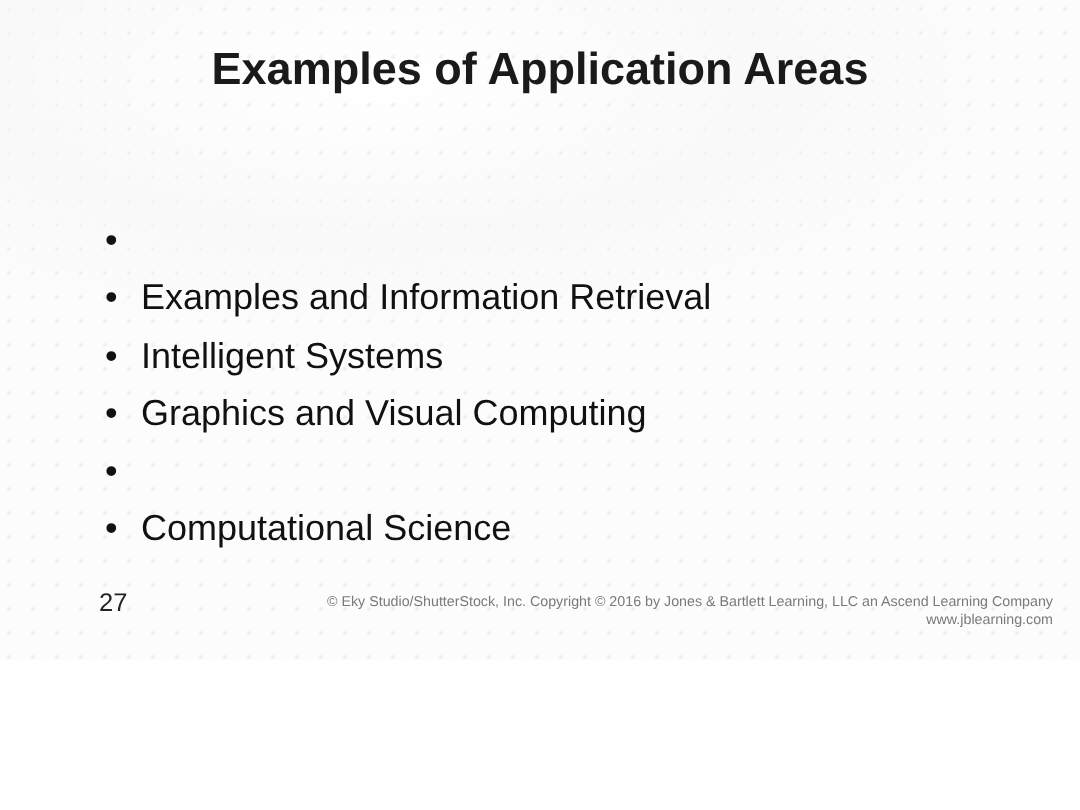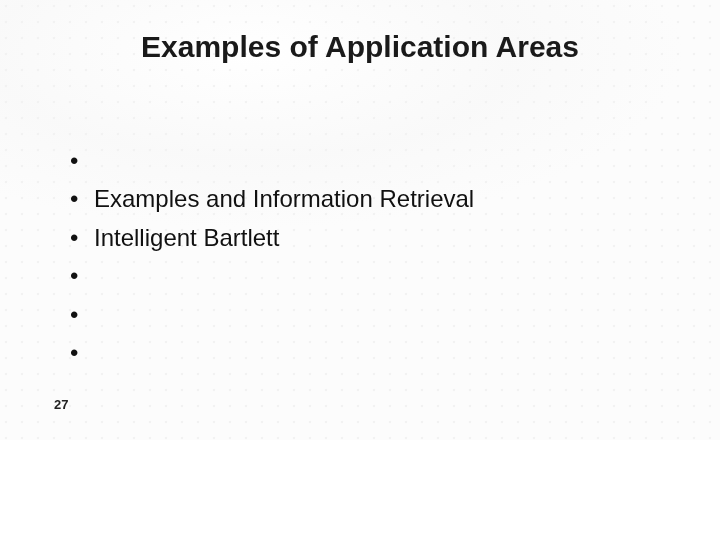--- a/index.html
+++ b/index.html
@@ -46,24 +46,24 @@
     line-height: 1.35;
     color: #111;
   }
   .bullet-dot {
     width: 24px;
     flex: 0 0 24px;
     text-align: left;
   }
   .page-num {
     position: absolute;
-    left: 54px;
+    left: 66px;
     bottom: 28px;
-    font-size: 13px;
-    font-weight: bold;
+    font-size: 17px;
+    font-weight: normal;
     color: #222;
   }
   .footer {
     position: absolute;
     right: 18px;
     bottom: 20px;
     text-align: right;
     font-size: 9.5px;
     line-height: 1.25;
     color: #7a7a7a;
@@ -79,29 +79,35 @@
   <div class="body">
     <div class="bullet-row">
       <span class="bullet-dot">•</span>
     </div>
     <div class="bullet-row">
       <span class="bullet-dot">•</span>
       <span>Examples and Information Retrieval</span>
     </div>
     <div class="bullet-row">
       <span class="bullet-dot">•</span>
-      <span>Intelligent Bartlett</span>
+      <span>Intelligent Systems</span>
+    </div>
+    <div class="bullet-row">
+      <span class="bullet-dot">•</span>
+      <span>Graphics and Visual Computing</span>
     </div>
     <div class="bullet-row">
       <span class="bullet-dot">•</span>
     </div>
     <div class="bullet-row">
       <span class="bullet-dot">•</span>
-    </div>
-    <div class="bullet-row">
-      <span class="bullet-dot">•</span>
+      <span>Computational Science</span>
     </div>
   </div>
 
   <div class="page-num">27</div>
 
+  <div class="footer">
+    <div>© Eky Studio/ShutterStock, Inc. Copyright © 2016 by Jones &amp; Bartlett Learning, LLC an Ascend Learning Company</div>
+    <div>www.jblearning.com</div>
+  </div>
 
 </div>
 
 </body></html>

